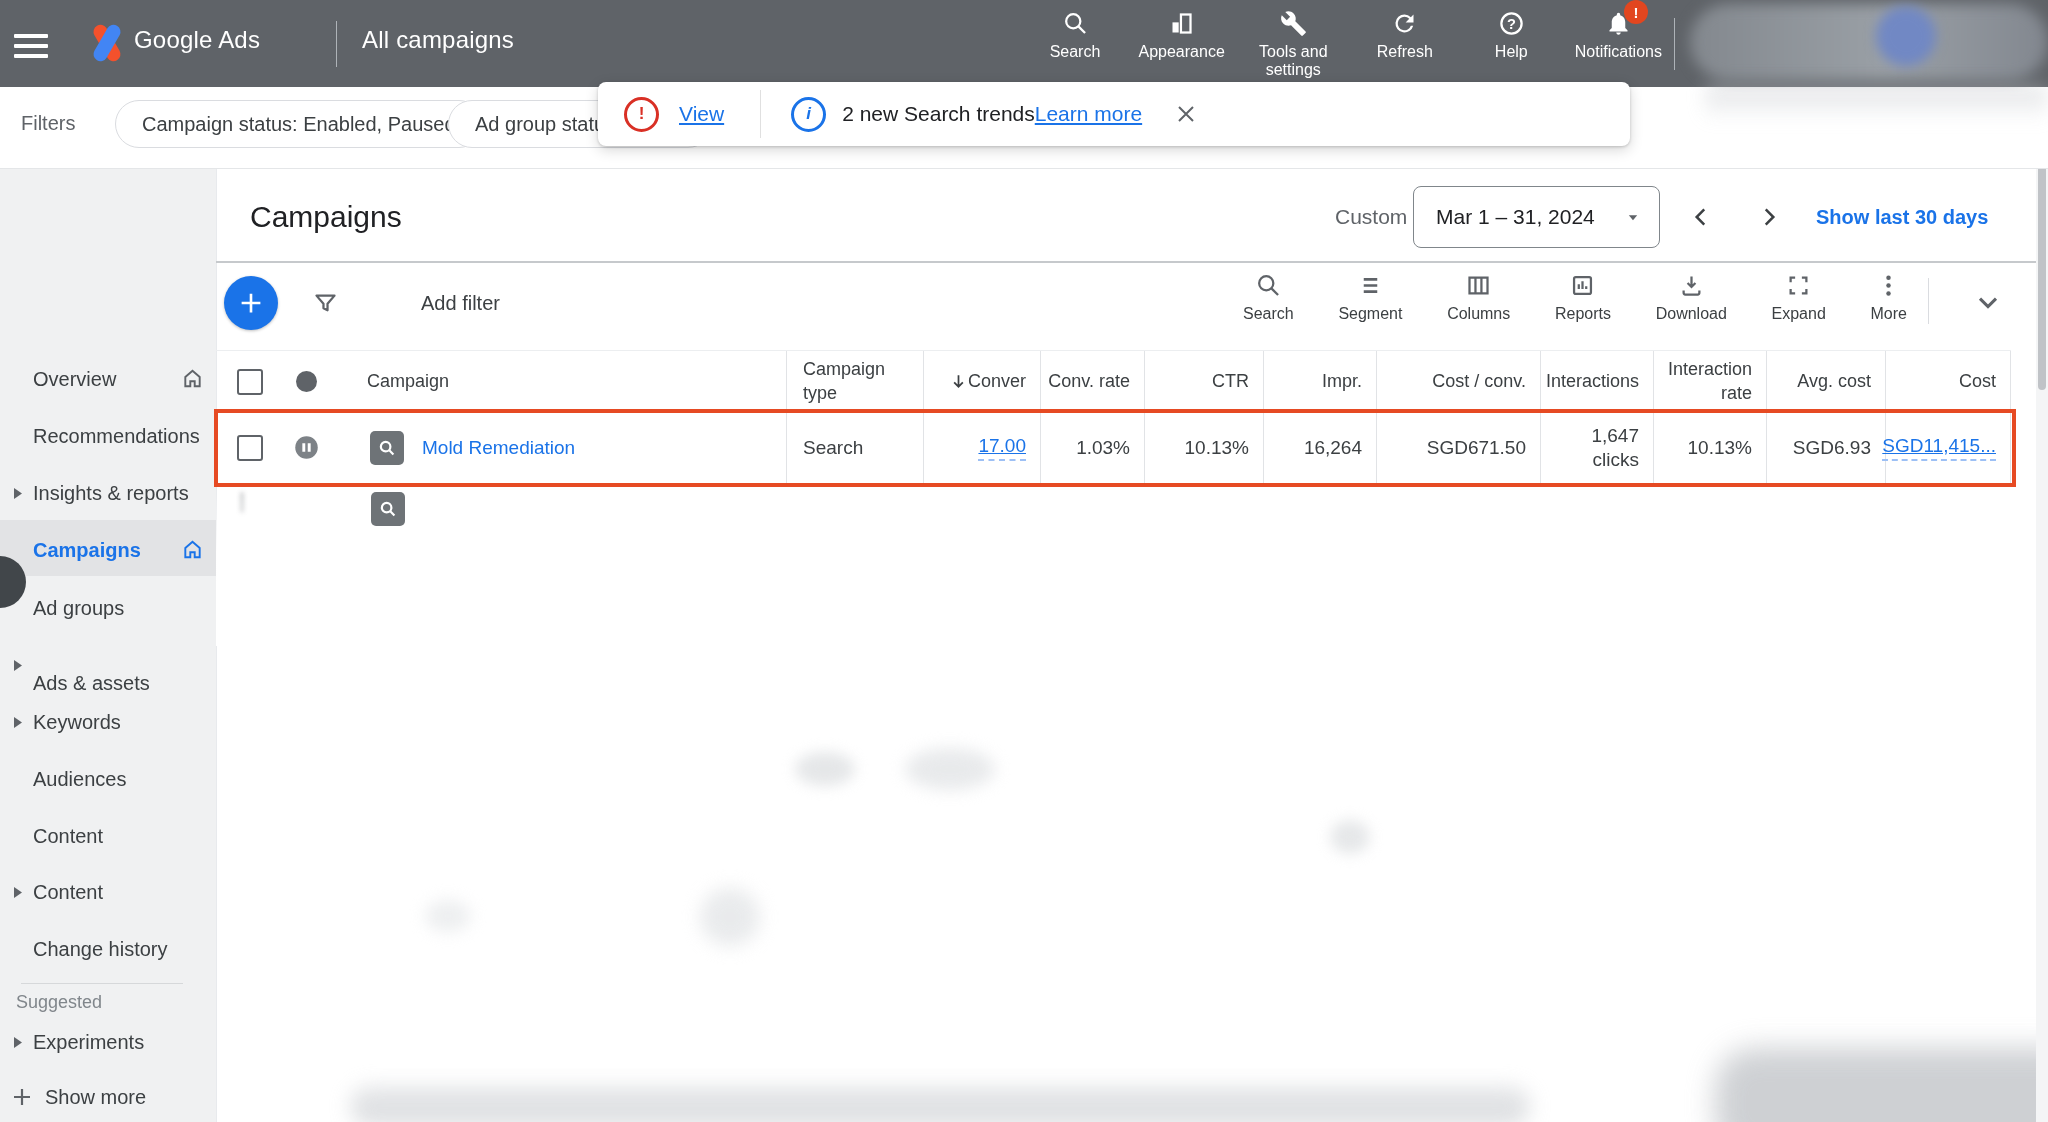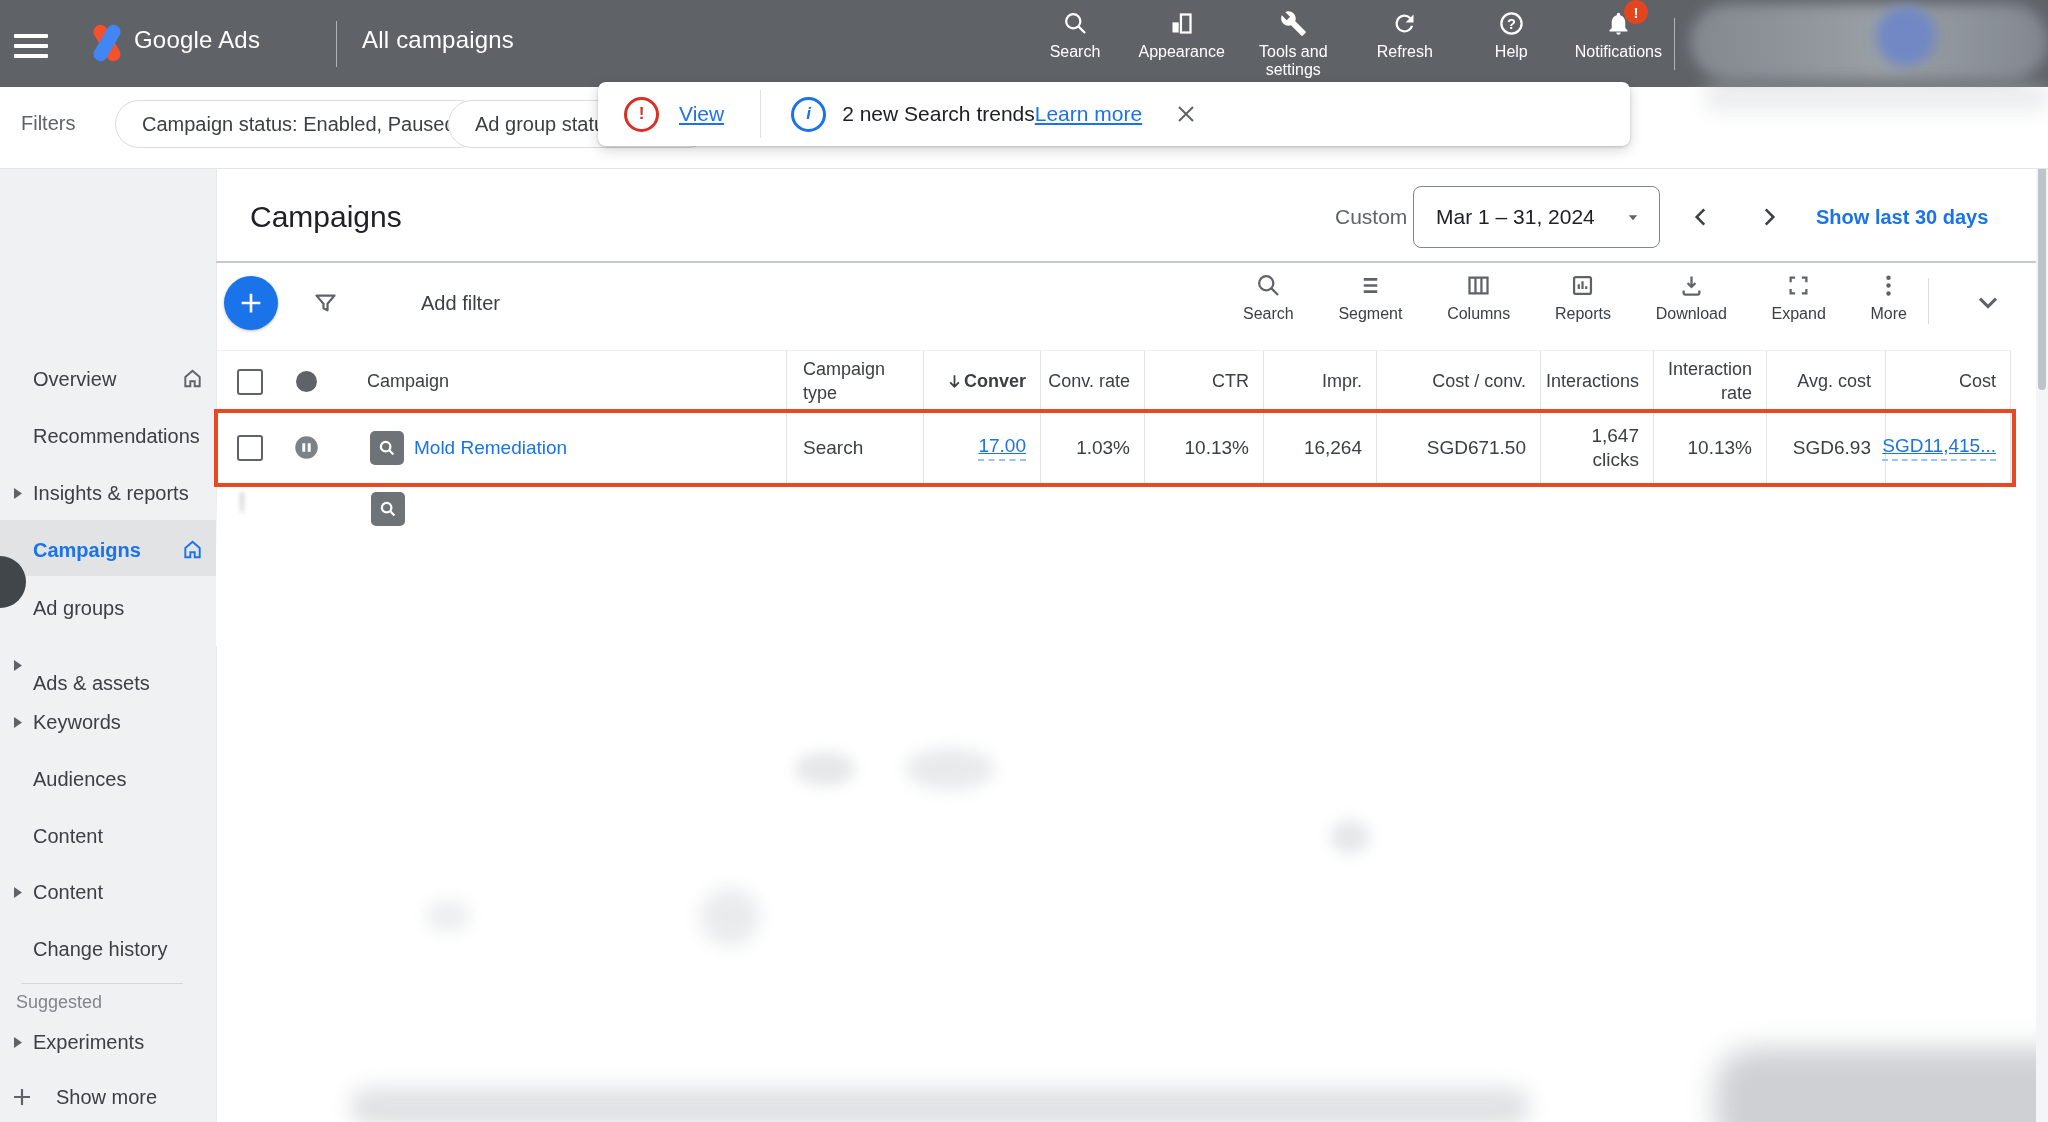--- a/index.html
+++ b/index.html
@@ -70,21 +70,21 @@
   #thead{left:216px;top:350px;border-top:1px solid #eceef0}
   #thead .cell{height:61px;font-size:18px;color:#3c4043}
   #trow{left:216px;top:411px}
   #trow .cell{height:73px;font-size:19px;color:#3c4043}
   .cell{display:flex;align-items:center;box-sizing:border-box}
   .cell.right{justify-content:flex-end;text-align:right;padding-right:14px}
   .cell.left{justify-content:flex-start;text-align:left}
   .cell.bl{border-left:1px solid #e1e3e6}
   .cell.br{border-right:1px solid #e1e3e6}
   .cell.center{justify-content:center}
-  .sorted{font-weight:bold;color:#202124;}
+  .sorted{font-weight:normal;color:#202124;}
   .checkbox{width:26px;height:26px;border:2px solid #5f6368;border-radius:3px;background:#fff;box-sizing:border-box;cursor:pointer}
   .status-dot{width:21px;height:21px;border-radius:50%;background:#5f6368}
   .ctype-icon{width:34px;height:34px;border-radius:5px;background:#6e7377;display:flex;align-items:center;justify-content:center;flex:0 0 auto}
   .camp-link{color:#1a73e8;cursor:pointer}
   .metric-link{color:#1a73e8;text-decoration:underline;border-bottom:2px dashed #9dc0f5;padding-bottom:2px;cursor:pointer}
   .two-line{display:flex;flex-direction:column;align-items:flex-end;line-height:1.25}
   .row-highlight{left:214px;top:409px;width:1802px;height:78px;border:4px solid #e64a23;box-sizing:border-box;z-index:7;pointer-events:none}
 
   
   .fade-overlay{left:216px;top:486px;width:1832px;height:160px;z-index:4;pointer-events:none;
@@ -303,21 +303,21 @@
       </span>
     <div class="side-item" style="top:854px">
         <span>Experiments</span>
       </div>
 
     <span class="abs" style="left:10px;top:917px">
         <svg width="24" height="24" viewBox="0 0 24 24">
           <path d="M12 4v16M4 12h16" stroke="#5f6368" stroke-width="2.2"></path>
         </svg>
       </span>
-    <div class="side-item" style="top:909px;left:56px">
+    <div class="side-item" style="top:909px;left:45px">
         <span>Show more</span>
       </div>
   </div>
 
   <div class="abs left-fab"></div>
 
   <div class="abs page-title" style="left:250px;top:200px">Campaigns</div>
 
   <div class="abs" style="left:1335px;top:205px;font-size:21px;color:#5f6368">Custom</div>
   <div class="abs date-box">
@@ -479,21 +479,21 @@
         <span class="checkbox"></span>
       </div>
     <div class="cell center">
         <span>
           <svg width="27" height="27" viewBox="0 0 24 24">
             <circle cx="12" cy="12" r="10" fill="#7d8287"></circle>
             <path d="M9.6 8.2v7.6M14.4 8.2v7.6" stroke="#fff" stroke-width="2.6"></path>
           </svg>
         </span>
       </div>
-    <div class="cell left" style="padding-left:40px;gap:10px">
+    <div class="cell left" style="padding-left:40px;gap:18px">
       <span class="ctype-icon">
           <svg width="22" height="22" viewBox="0 0 24 24">
             <circle cx="10.5" cy="10.5" r="5.2" fill="none" stroke="#fff" stroke-width="2.4"></circle>
             <path d="M14.5 14.5 19 19" stroke="#fff" stroke-width="2.4"></path>
           </svg>
         </span>
       <span class="camp-link">Mold Remediation</span>
     </div>
     <div class="cell left bl" style="padding-left:16px">Search</div>
     <div class="cell right bl">

